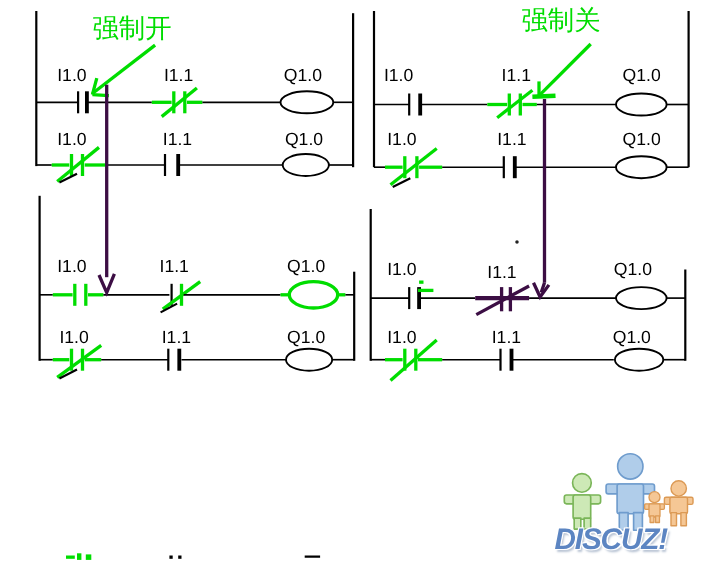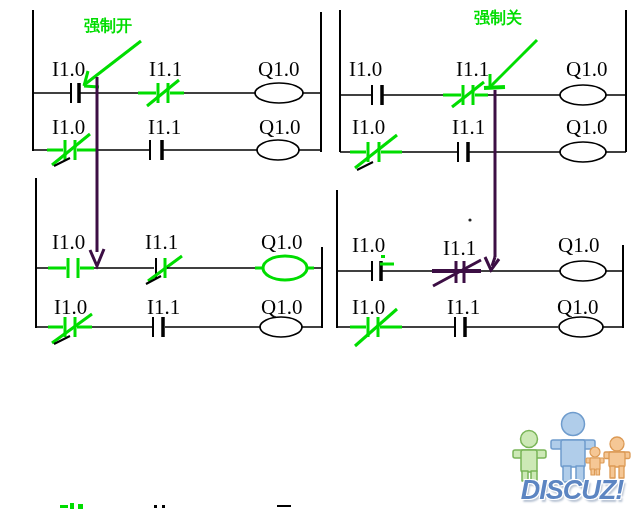--- a/index.html
+++ b/index.html
@@ -14,30 +14,30 @@
   .bar1 { stroke:#000; stroke-width:2; }
   .bar2 { stroke:#000; stroke-width:3.5; }
   .bslash { stroke:#000; stroke-width:2; }
   .gl   { stroke:var(--annotation_green,#00dd00); stroke-width:3; fill:none; }
   .gl4  { stroke:var(--annotation_green,#00dd00); stroke-width:4; fill:none; }
   .pl   { stroke:var(--force_purple,#3c0e44); stroke-width:3; fill:none; }
   .pl4  { stroke:var(--force_purple,#3c0e44); stroke-width:4; fill:none; }
   .coil { fill:none; stroke:#000; stroke-width:1.7; }
   .coilg{ fill:none; stroke:var(--annotation_green,#00dd00); stroke-width:3; }
   .lbl {
-    position:absolute; font-size:21px; line-height:17px; color:#000;
-    font-family:Liberation Serif, serif; white-space:nowrap;
+    position:absolute; font-size:16px; line-height:17px; color:#000;
+    font-family:Liberation Sans, sans-serif; white-space:nowrap;
   }
   .cn {
-    position:absolute; font-size:16px; line-height:20px;
+    position:absolute; font-size:24px; line-height:20px;
     color:var(--annotation_green,#00dd00);
-    font-family:"DejaVu Sans", sans-serif; white-space:nowrap;font-weight:bold;
+    font-family:"DejaVu Sans", sans-serif; white-space:nowrap;
   }
   .discuz {
-    position:absolute; left:504px; top:475px; width:136px; text-align:center;
+    position:absolute; left:504px; top:475px; width:136px; 
     font-family:"Liberation Sans", sans-serif; font-style:italic; font-weight:bold;
     font-size:27px; letter-spacing:-1px; color:var(--watermark_blue,#5c85c2);
     text-shadow:1px 1px 0 #fff, -1px -1px 0 #fff, 1px -1px 0 #fff, -1px 1px 0 #fff, 2px 3px 2px #b9c4d4;
   }
 </style>
 </head>
 <body>
 
 <div class="stage">
 

